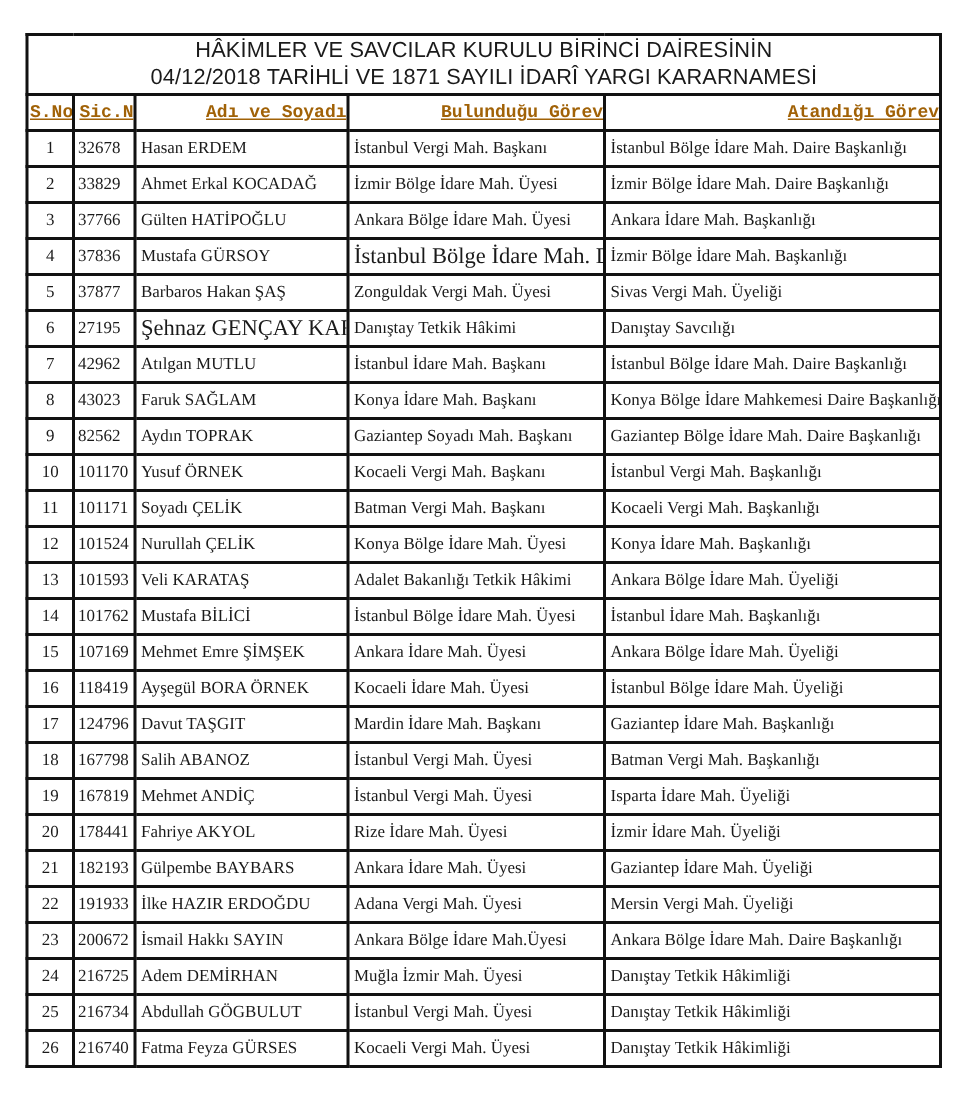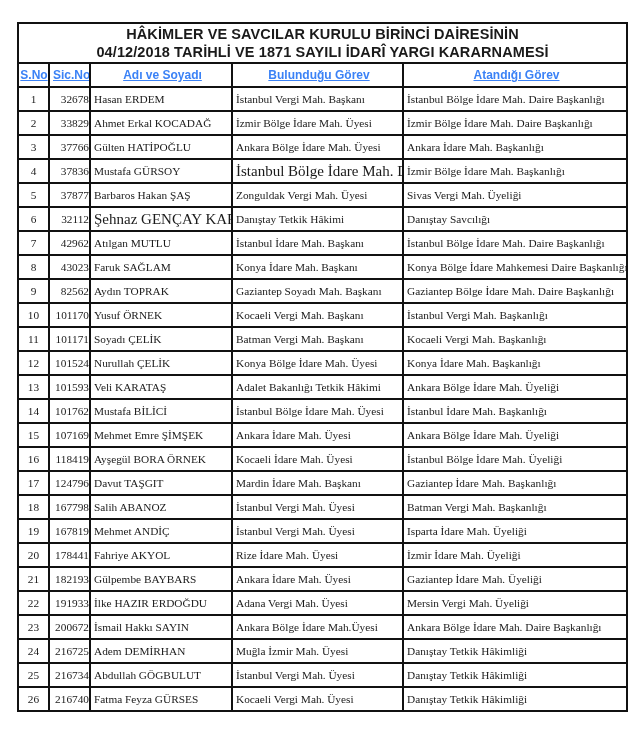--- a/index.html
+++ b/index.html
@@ -6,36 +6,36 @@
   body { width: 640px; height: 731px; position: relative; overflow: hidden; }
   .doc-table {
     position: absolute; left: 17px; top: 22px; width: 609px;
     border-collapse: collapse; table-layout: fixed;
     border: 2px solid #111;
   }
   .doc-table td, .doc-table th { border: 2px solid #111; padding: 0; overflow: hidden; white-space: nowrap; }
   .title-cell {
     height: 38px; text-align: center; vertical-align: middle;
     font-family: "Liberation Sans", sans-serif; font-size: 14.5px; line-height: 18px;
-    color: #1a1a1a; font-weight: bold; letter-spacing: 0.1px;
+    color: #1a1a1a; font-weight: normal; letter-spacing: 0.1px;
   }
   .title-line { display: block; }
   .hdr th {
-    height: 22px; text-align: center; vertical-align: middle;
-    font-family: Liberation Sans, sans-serif; font-size: 12px; font-weight: bold;
-    text-decoration: underline; color: #3b82f6; padding-left: 3px;
+    height: 22px; text-align: right; vertical-align: middle;
+    font-family: Liberation Mono, monospace; font-size: 12px; font-weight: bold;
+    text-decoration: underline; color: #a16207; padding-left: 3px;
   }
   .hdr th.c-sno { padding-left: 1px; }
   .row td {
     height: 22px;
     font-family: "Liberation Serif", serif; font-size: 11.3px; color: #1a1a1a;
     vertical-align: middle; padding-left: 3px;
   }
   .row td.c-sno { text-align: center; padding-left: 0; }
-  .row td.c-sic { padding-left: 2px; text-align: right; }
+  .row td.c-sic { padding-left: 2px; }
   .row td.small { font-size: 15px; }
   col.w-sno { width: 31px; }
   col.w-sic { width: 41px; }
   col.w-name { width: 142px; }
   col.w-cur { width: 171px; }
   col.w-new { width: 224px; }
 </style>
 </head>
 <body>
 
@@ -93,21 +93,21 @@
       </tr>
       <tr class="row">
         <td class="c-sno">5</td>
         <td class="c-sic">37877</td>
         <td class="c-name">Barbaros Hakan ŞAŞ</td>
         <td class="c-cur">Zonguldak Vergi Mah. Üyesi</td>
         <td class="c-new">Sivas Vergi Mah. Üyeliği</td>
       </tr>
       <tr class="row">
         <td class="c-sno">6</td>
-        <td class="c-sic">32112</td>
+        <td class="c-sic">27195</td>
         <td class="c-name small">Şehnaz GENÇAY KARABULUT</td>
         <td class="c-cur">Danıştay Tetkik Hâkimi</td>
         <td class="c-new">Danıştay Savcılığı</td>
       </tr>
       <tr class="row">
         <td class="c-sno">7</td>
         <td class="c-sic">42962</td>
         <td class="c-name">Atılgan MUTLU</td>
         <td class="c-cur">İstanbul İdare Mah. Başkanı</td>
         <td class="c-new">İstanbul Bölge İdare Mah. Daire Başkanlığı</td>

